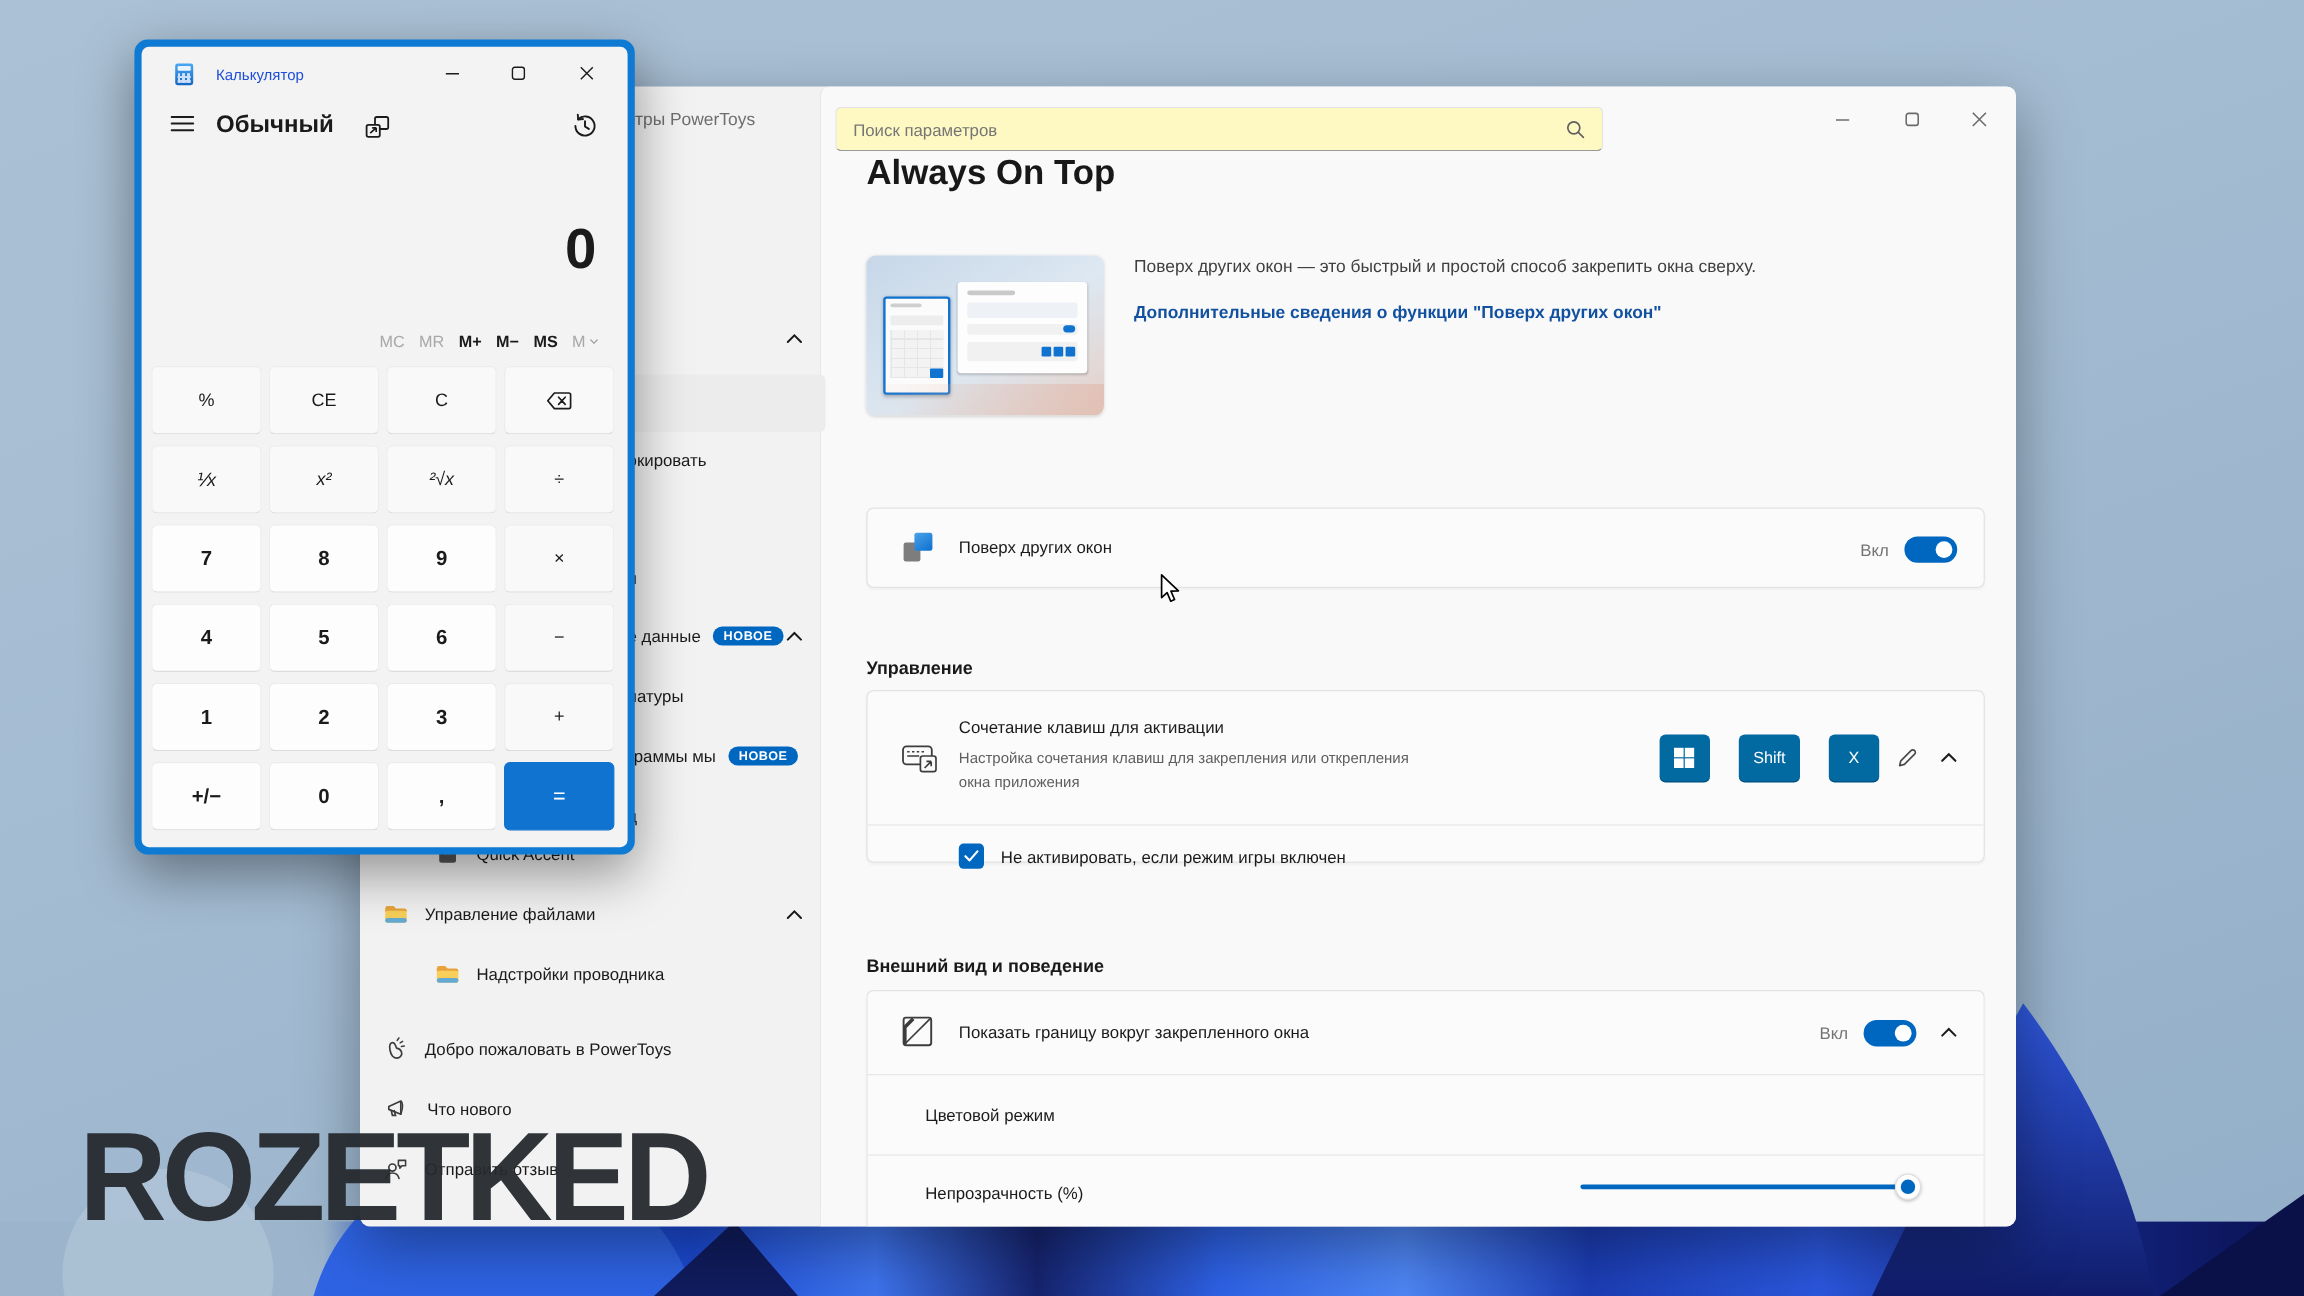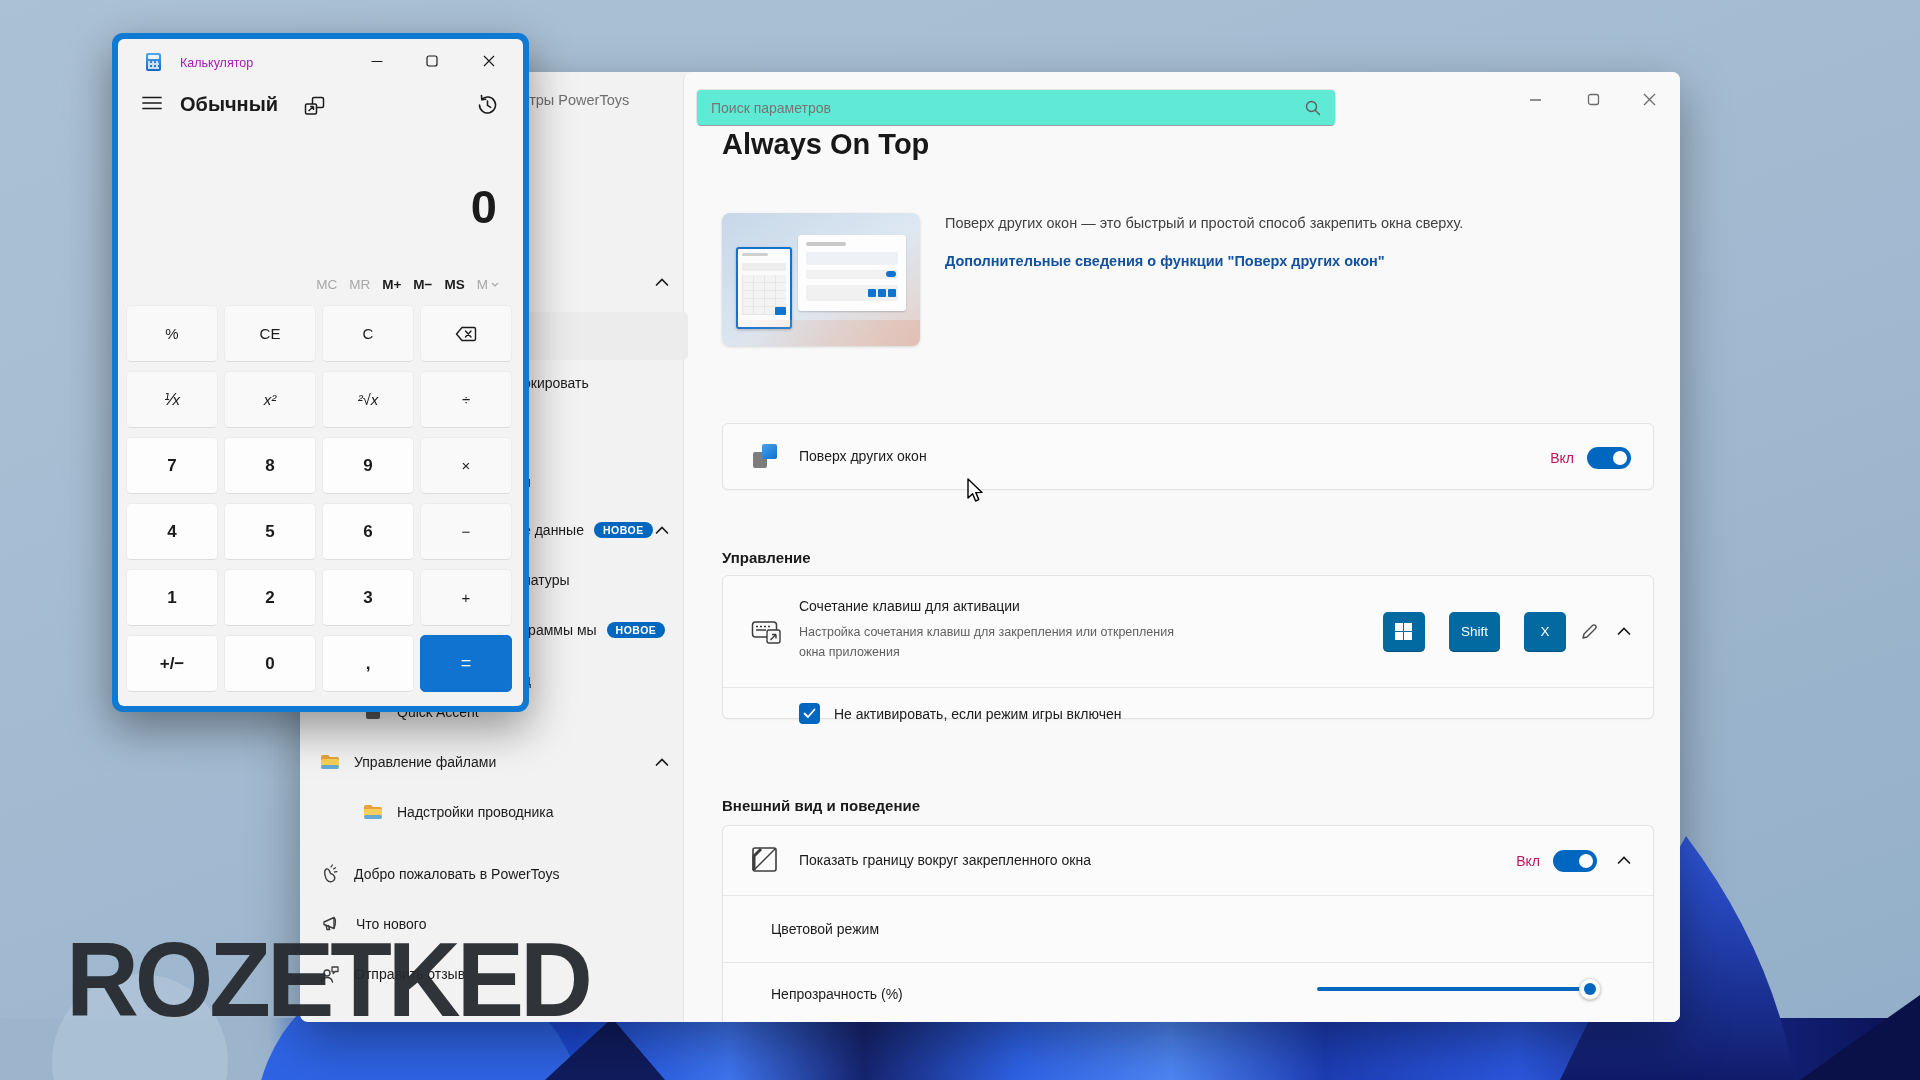--- a/index.html
+++ b/index.html
@@ -19,56 +19,56 @@
   #pt-title{left:177px;top:20px;font-size:14.5px;color:#6e6e6e;white-space:nowrap;}
   .winbtn{width:46px;height:30px;display:flex;align-items:center;justify-content:center;top:12px;}
   
   .nav-row{position:absolute;height:34px;display:flex;align-items:center;font-size:14px;color:#1b1b1b;white-space:nowrap;}
   .nav-ico{width:20px;height:20px;display:flex;align-items:center;justify-content:center;margin-right:14px;flex:0 0 auto;}
   .badge-new{background:#0067c0;color:#fff;font-size:10.5px;font-weight:700;letter-spacing:.5px;
     border-radius:9px;padding:2.5px 9px;margin-left:10px;line-height:1;}
   #nav-selected{left:218px;top:240px;width:170px;height:48px;background:#ececec;border-radius:5px;}
   .nav-chev{position:absolute;width:14px;height:9px;}
   
-  #search-box{left:396px;top:17px;width:640px;height:37px;background:#5eead4;border:1px solid #e3e3e3;
+  #search-box{left:396px;top:17px;width:640px;height:37px;background:#fef9c3;border:1px solid #e3e3e3;
     border-bottom-color:#9b9b9b;border-radius:5px;display:flex;align-items:center;padding:0 14px;box-sizing:border-box;}
   #search-box .ph{color:#767676;font-size:14px;flex:1;}
   
   #page-title{left:422px;top:56px;font-size:29px;font-weight:600;color:#181818;}
   #hero-thumb{left:422px;top:141px;width:198px;height:133px;border-radius:8px;overflow:hidden;
     background:linear-gradient(145deg,#c7d7e8 0%,#dde8f2 55%,#e6cfc5 100%);box-shadow:0 1px 3px rgba(0,0,0,.15);}
   #hero-desc{left:645px;top:143px;width:720px;font-size:14.5px;color:#3f3f3f;}
   #hero-link{left:645px;top:181px;width:720px;font-size:14.5px;font-weight:700;color:#11519f;cursor:pointer;}
   .section-h{font-size:15px;font-weight:700;color:#1a1a1a;}
   .card{position:absolute;left:422px;width:932px;background:#fbfbfb;border:1px solid #e3e3e3;border-radius:6px;
     box-sizing:border-box;box-shadow:0 1px 2px rgba(0,0,0,.04);}
   .card .divider{position:absolute;left:0;width:100%;height:1px;background:#e7e7e7;}
   .row-label{font-size:14px;color:#1b1b1b;}
   .row-sub{font-size:12.5px;color:#5f5f5f;line-height:20px;}
   .mod-ico{position:absolute;left:28px;width:30px;height:30px;}
   .toggle{width:44px;height:22px;border-radius:11px;background:#0067c0;position:relative;flex:0 0 auto;}
   .toggle .knob{position:absolute;right:4px;top:4px;width:14px;height:14px;border-radius:50%;background:#fff;}
-  .tg-label{font-size:14px;color:#be185d;margin-right:13px;}
+  .tg-label{font-size:14px;color:#737373;margin-right:13px;}
   .kbd-key{height:40px;min-width:42px;padding:0 12px;background:#0369a1;color:#fff;border-radius:5px;
     display:flex;align-items:center;justify-content:center;font-size:13.5px;box-sizing:border-box;
     box-shadow:inset 0 -1px 0 rgba(0,0,0,.25);margin-left:24px;}
   .checkbox{width:21px;height:21px;border-radius:4px;background:#0067c0;display:flex;align-items:center;justify-content:center;flex:0 0 auto;}
   .combo{position:absolute;right:56px;width:285px;height:38px;background:#fdfdfd;border:1px solid #d9d9d9;
     border-bottom-color:#c2c2c2;border-radius:5px;display:flex;align-items:center;padding:0 14px;box-sizing:border-box;font-size:14px;color:#1b1b1b;}
   .slider{position:absolute;right:56px;width:280px;height:22px;}
   .slider .track{position:absolute;left:0;right:0;top:9px;height:4px;border-radius:2px;background:#0067c0;}
   .slider .thumb{position:absolute;right:-4px;top:0;width:22px;height:22px;border-radius:50%;background:#fff;
     border:1px solid #e0e0e0;box-shadow:0 1px 3px rgba(0,0,0,.25);box-sizing:border-box;}
   .slider .thumb::after{content:"";position:absolute;left:4px;top:4px;width:12px;height:12px;border-radius:50%;background:#0067c0;}
 
   
   #calc-window{left:112px;top:33px;width:417px;height:679px;background:#0e7ad3;border-radius:11px;
     padding:6px;box-sizing:border-box;box-shadow:0 16px 45px rgba(0,0,0,.4);z-index:2;}
   #calc-inner{position:relative;width:100%;height:100%;background:#f3f3f3;border-radius:6px;overflow:hidden;}
-  #calc-title{left:62px;top:17px;font-size:12.5px;color:#a21caf;}
+  #calc-title{left:62px;top:17px;font-size:12.5px;color:#1d4ed8;}
   #calc-mode{left:62px;top:54px;font-size:20px;font-weight:700;color:#1a1a1a;}
   .calc-winbtn{width:44px;height:30px;display:flex;align-items:center;justify-content:center;top:7px;}
   #calc-display{left:0;top:140px;width:100%;text-align:right;padding-right:26px;box-sizing:border-box;
     font-size:47px;font-weight:600;color:#1b1b1b;}
   #calc-memrow{left:14px;top:234px;right:18px;display:flex;justify-content:flex-end;align-items:center;}
   .mem{font-size:13.5px;font-weight:600;color:#1b1b1b;display:flex;align-items:center;padding:4px 6px;}
   .mem.disabled{color:#a8a8a8;font-weight:400;}
   .mem .dd{width:8px;height:5px;margin-left:3px;}
   #calc-keys{left:8px;top:266px;width:389px;}
   .ckey{position:absolute;width:92px;height:57px;border-radius:5px;display:flex;align-items:center;justify-content:center;

